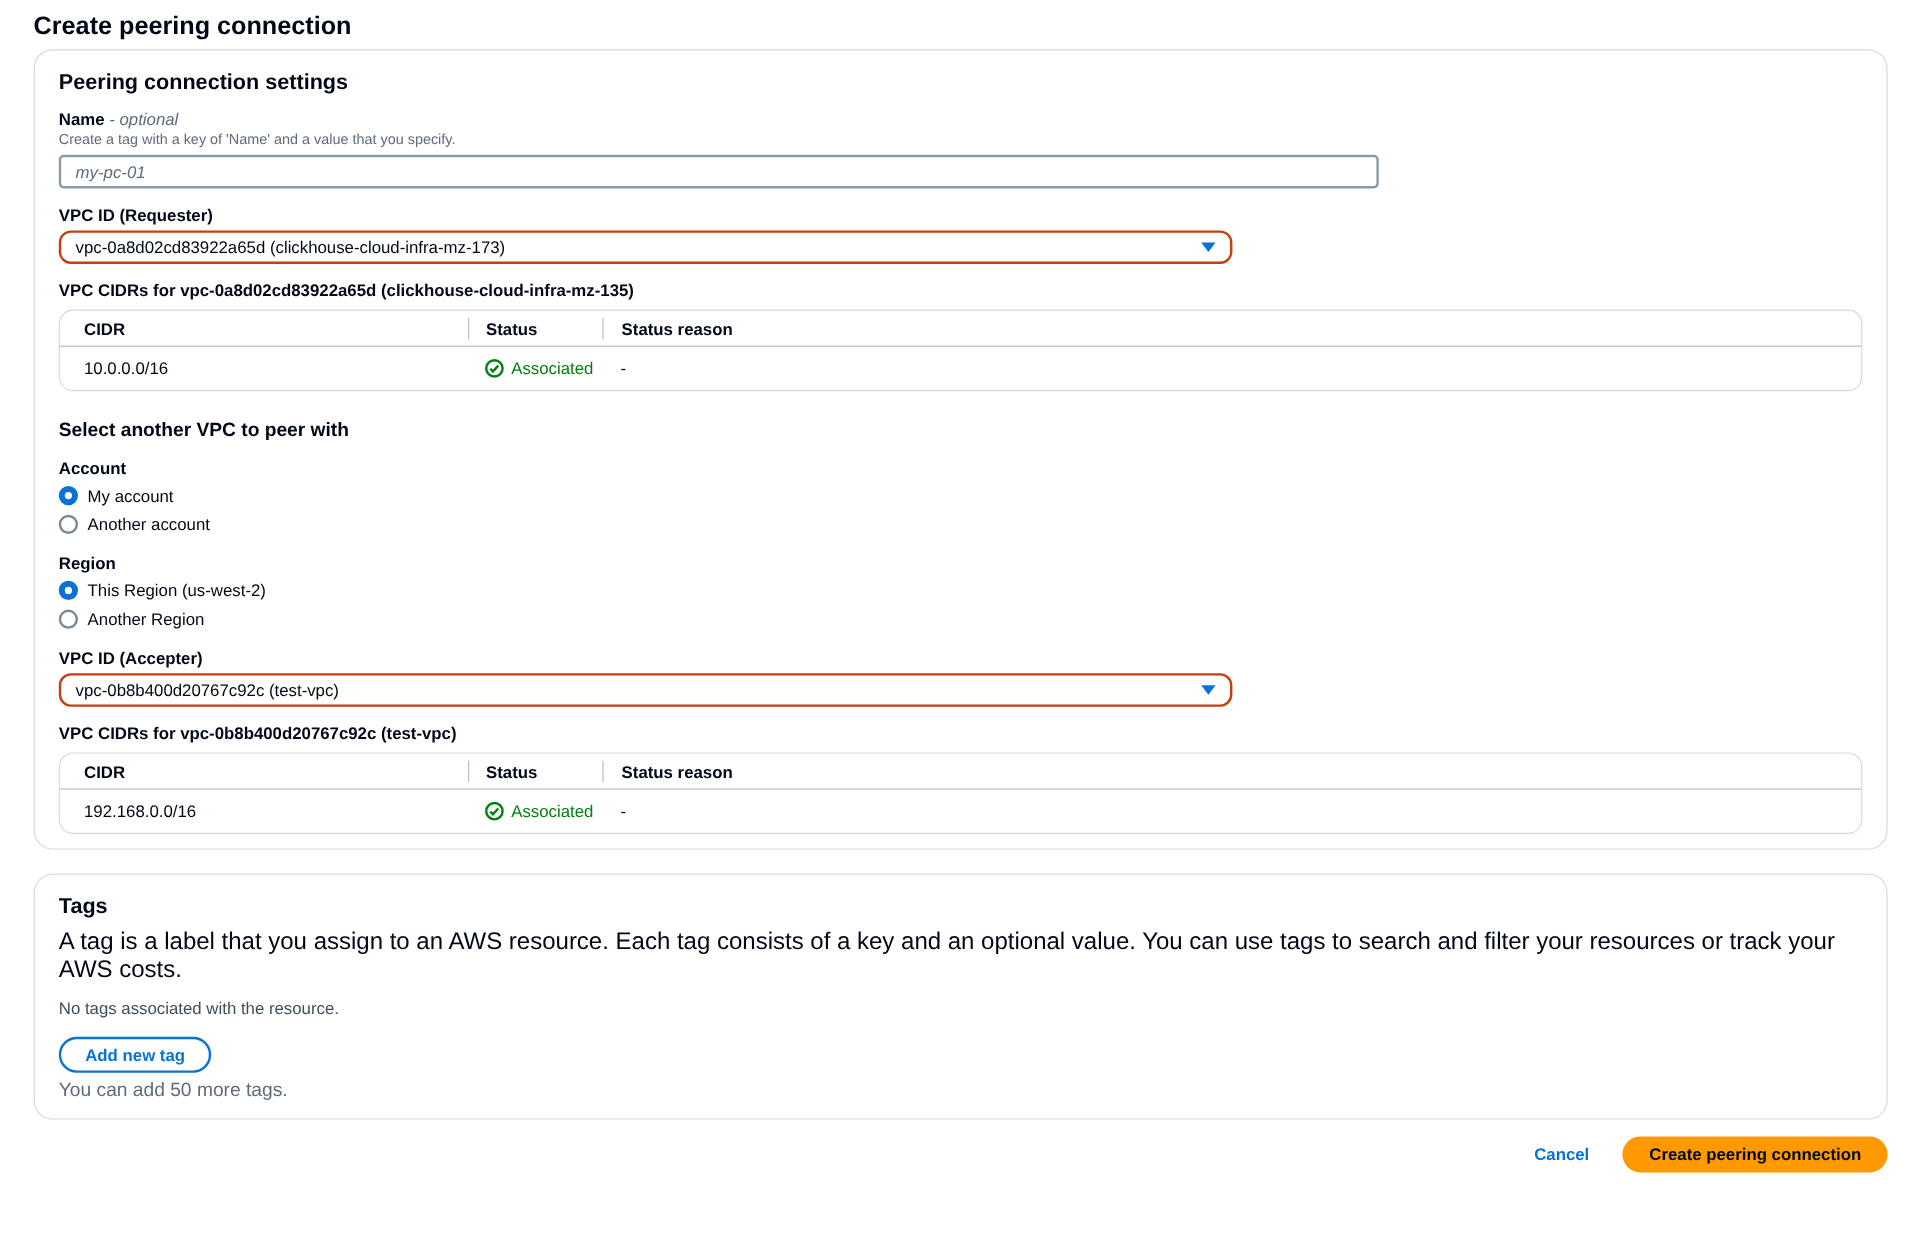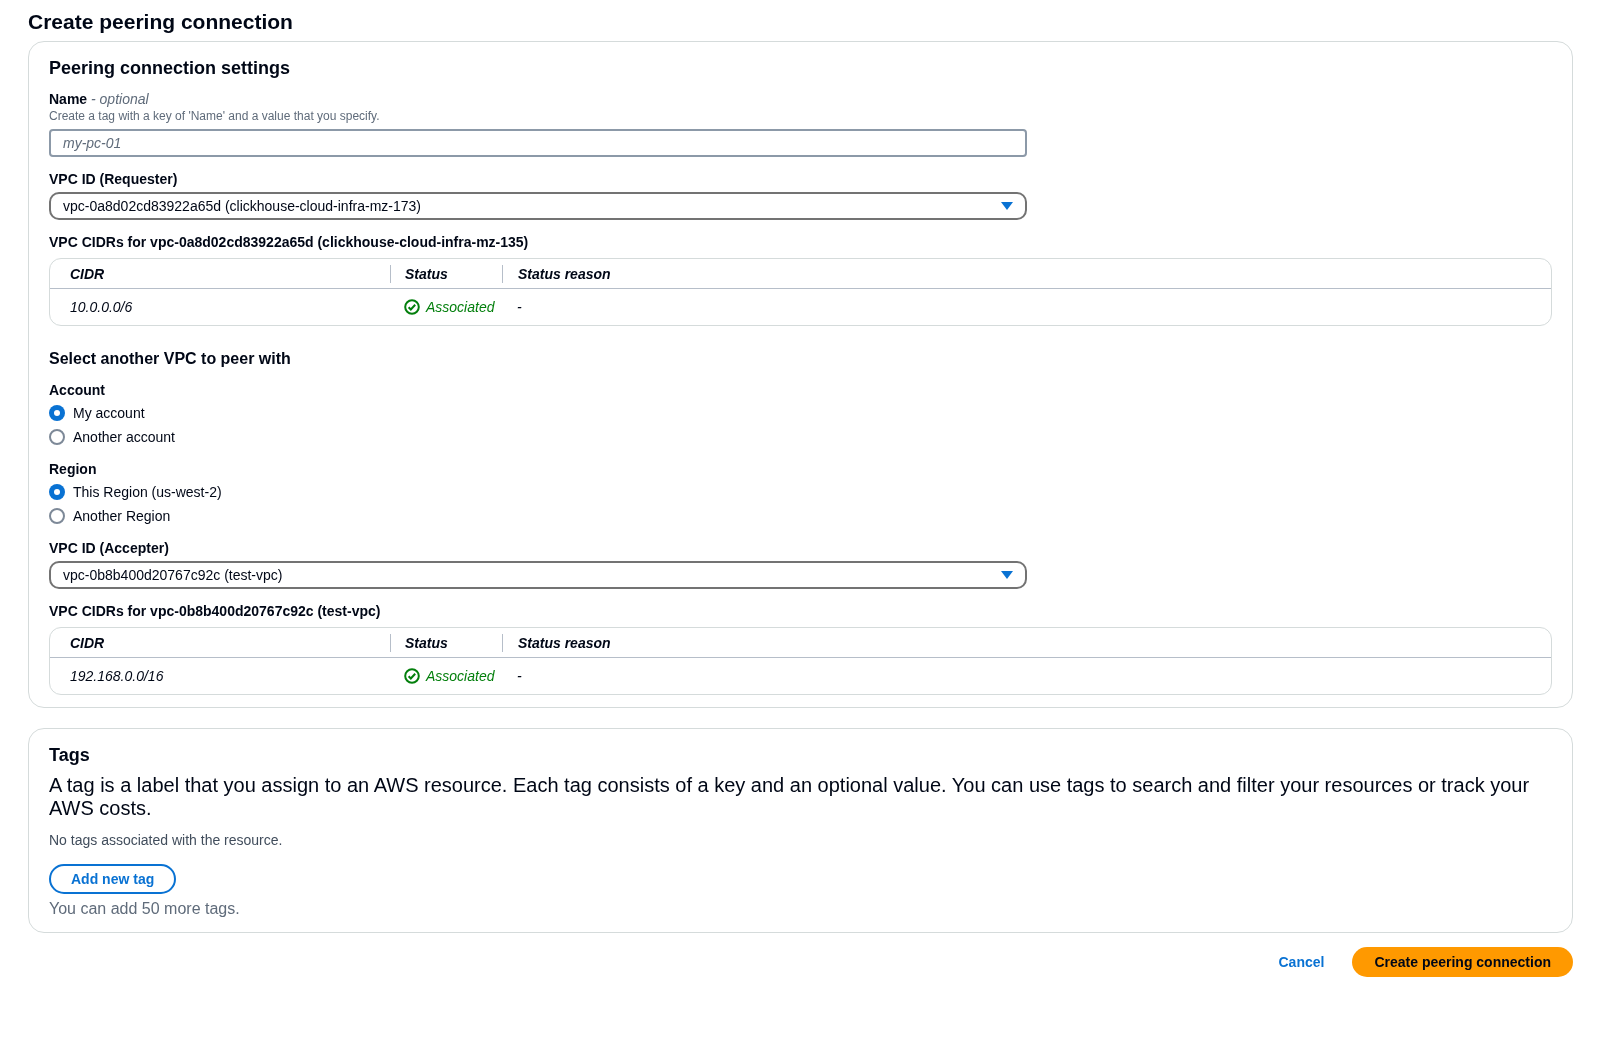--- a/index.html
+++ b/index.html
@@ -20,40 +20,40 @@
   .card-tags { padding-bottom: 14px; }
 
   h2.card-title { font-size: 18px; font-weight: 700; margin: 0 0 12px; }
   h3.section-title { font-size: 16px; font-weight: 700; margin: 24px 0 0; }
 
   .field-label { font-size: 14px; font-weight: 700; }
   .optional-suffix { font-style: italic; font-weight: 400; color: #5f6b7a; }
   .help-text { font-size: 12px; color: #5f6b7a; margin: 2px 0 6px; }
 
   .text-input {
-    width: 978px; height: 28px; border: 2px solid #8c99a8; border-radius: 4px;
+    width: 1100px; height: 28px; border: 2px solid #8c99a8; border-radius: 4px;
     padding: 0 12px; font-size: 14px; font-family: inherit; color: #000716; outline: none;
   }
   .text-input::placeholder { font-style: italic; color: #5f6b7a; }
 
   .label-gap { margin-top: 14px; display: block; }
 
   .select {
-    width: 978px; height: 28px; border: 2px solid #737373; border-radius: 10px;
+    width: 978px; height: 28px; border: 2px solid #c2410c; border-radius: 10px;
     padding: 0 12px; margin-top: 5px; display: flex; align-items: center;
     justify-content: space-between; font-size: 14px; cursor: pointer; background: #fff;
   }
   .caret-down {
     width: 0; height: 0; flex: none;
     border-left: 6px solid transparent; border-right: 6px solid transparent;
     border-top: 8px solid #0972d3;
   }
 
   .table-label { font-size: 14px; font-weight: 700; margin: 14px 0 8px; }
-  .tablebox { border: 1px solid #d5dbdb; border-radius: 12px; overflow: hidden; background: #fff; font-style: italic; }
+  .tablebox { border: 1px solid #d5dbdb; border-radius: 12px; overflow: hidden; background: #fff; }
   .thead, .trow { display: grid; grid-template-columns: 340px 112px 1fr; align-items: center; }
   .thead { height: 30px; border-bottom: 1px solid #b6bec9; font-weight: 700; }
   .trow { height: 36px; }
   .cell-cidr { padding-left: 20px; }
   .cell-status { padding-left: 14px; }
   .cell-reason { padding-left: 15px; }
   .thead .cell-status, .thead .cell-reason {
     border-left: 1px solid #b6bec9; height: 18px; display: flex; align-items: center;
   }
   .status-ok { display: flex; align-items: center; gap: 6px; color: #037f0c; }
@@ -107,21 +107,21 @@
     </div>
 
     <div class="table-label">VPC CIDRs for vpc-0a8d02cd83922a65d (clickhouse-cloud-infra-mz-135)</div>
     <div class="tablebox">
       <div class="thead">
         <div class="cell-cidr">CIDR</div>
         <div class="cell-status">Status</div>
         <div class="cell-reason">Status reason</div>
       </div>
       <div class="trow">
-        <div class="cell-cidr">10.0.0.0/6</div>
+        <div class="cell-cidr">10.0.0.0/16</div>
         <div class="cell-status">
           <span class="status-ok">
             <svg width="16" height="16" viewBox="0 0 16 16">
                 <circle cx="8" cy="8" r="6.8" fill="none" stroke="#037f0c" stroke-width="2"></circle>
                 <path d="M4.6 8.3l2.2 2.2 4.4-4.8" fill="none" stroke="#037f0c" stroke-width="2"></path>
               </svg>
             <span>Associated</span>
           </span>
         </div>
         <div class="cell-reason">-</div>

